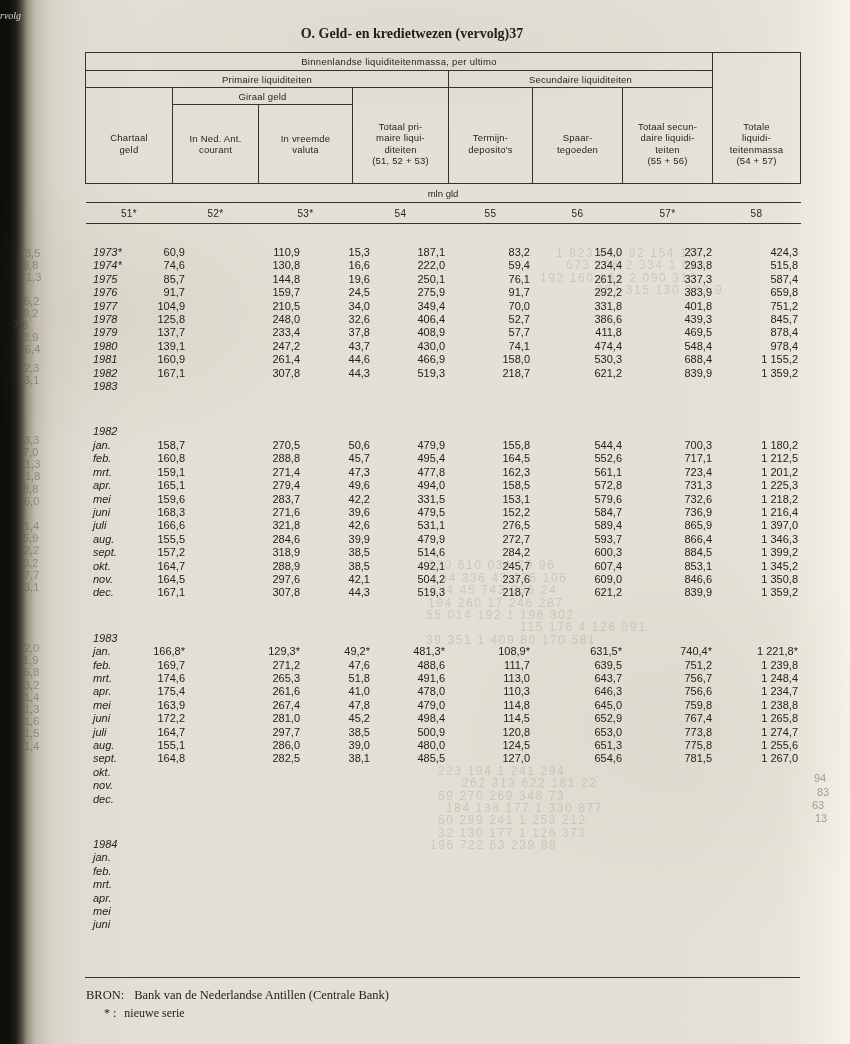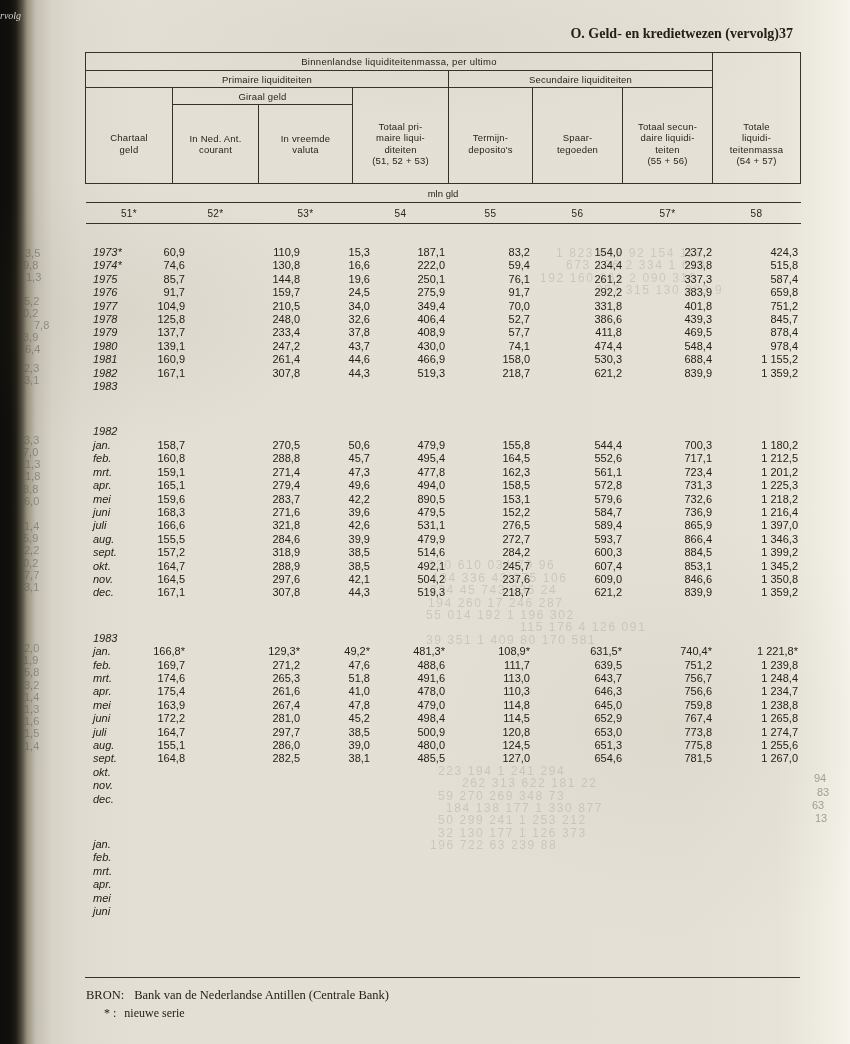--- a/index.html
+++ b/index.html
@@ -14,21 +14,21 @@
   }
   .page::before{
     content:"";position:absolute;inset:0;pointer-events:none;
     background:
       radial-gradient(ellipse 300px 200px at 15% 30%, rgba(120,110,90,.08), transparent 70%),
       radial-gradient(ellipse 420px 300px at 80% 70%, rgba(120,110,90,.06), transparent 70%),
       radial-gradient(ellipse 520px 130px at 50% 4%, rgba(100,95,80,.05), transparent 70%);
   }
   .doc-header{
     position:absolute;left:31px;top:26px;width:762px;
-    display:flex;justify-content:flex-end;align-items:flex-start;
+    display:flex;justify-content:center;align-items:flex-start;
     font-family:"Liberation Serif","DejaVu Serif",serif;font-weight:bold;font-size:14px;
   }
   .spine-text{
     position:absolute;left:0px;top:10px;color:#d8d5cb;font-style:italic;
     font-size:10px;font-family:"Liberation Serif","DejaVu Serif",serif;
   }
   
   table{border-collapse:collapse;table-layout:fixed;}
   .head-table{position:absolute;left:85px;top:52px;width:715px;}
   .head-table td{padding:0;vertical-align:middle;font-size:9.5px;line-height:11px;color:#26251d;}
@@ -332,21 +332,21 @@
           <td class="val">158,5</td>
           <td class="val">572,8</td>
           <td class="val">731,3</td>
           <td class="val">1 225,3</td>
         </tr>
         <tr>
           <td class="rlabel">mei</td>
           <td class="val">159,6</td>
           <td class="val">283,7</td>
           <td class="val">42,2</td>
-          <td class="val">890,5</td>
+          <td class="val">331,5</td>
           <td class="val">153,1</td>
           <td class="val">579,6</td>
           <td class="val">732,6</td>
           <td class="val">1 218,2</td>
         </tr>
         <tr>
           <td class="rlabel">juni</td>
           <td class="val">168,3</td>
           <td class="val">271,6</td>
           <td class="val">39,6</td>
@@ -565,20 +565,31 @@
           <td class="val"></td>
           <td class="val"></td>
           <td class="val"></td>
           <td class="val"></td>
           <td class="val"></td>
         </tr>
         <tr class="gap">
           <td colspan="9"></td>
         </tr>
         <tr>
+          <td class="rlabel">1984</td>
+          <td class="val"></td>
+          <td class="val"></td>
+          <td class="val"></td>
+          <td class="val"></td>
+          <td class="val"></td>
+          <td class="val"></td>
+          <td class="val"></td>
+          <td class="val"></td>
+        </tr>
+        <tr>
           <td class="rlabel">jan.</td>
           <td class="val"></td>
           <td class="val"></td>
           <td class="val"></td>
           <td class="val"></td>
           <td class="val"></td>
           <td class="val"></td>
           <td class="val"></td>
           <td class="val"></td>
         </tr>
@@ -647,21 +658,21 @@
   </div>
   <div class="footer-note">
     <span class="sym">* :</span><span>nieuwe serie</span>
   </div>
 
 <span class="frag" style="left: 25px; top: 247px;">3,5</span>
     <span class="frag" style="left: 23px; top: 259px;">9,8</span>
     <span class="frag" style="left: 26px; top: 271px;">1,3</span>
     <span class="frag" style="left: 24px; top: 295px;">5,2</span>
     <span class="frag" style="left: 23px; top: 307px;">0,2</span>
-    <span class="frag" style="left: 34px; top: 319px;">7,8</span>
+    <span class="frag" style="left: 13px; top: 319px;">7,8</span>
     <span class="frag" style="left: 23px; top: 331px;">3,9</span>
     <span class="frag" style="left: 25px; top: 343px;">6,4</span>
     <span class="frag" style="left: 24px; top: 362px;">2,3</span>
     <span class="frag" style="left: 24px; top: 374px;">3,1</span>
     <span class="frag" style="left: 24px; top: 434px;">3,3</span>
     <span class="frag" style="left: 23px; top: 446px;">7,0</span>
     <span class="frag" style="left: 25px; top: 458px;">1,3</span>
     <span class="frag" style="left: 25px; top: 470px;">1,8</span>
     <span class="frag" style="left: 23px; top: 483px;">8,8</span>
     <span class="frag" style="left: 24px; top: 495px;">6,0</span>

